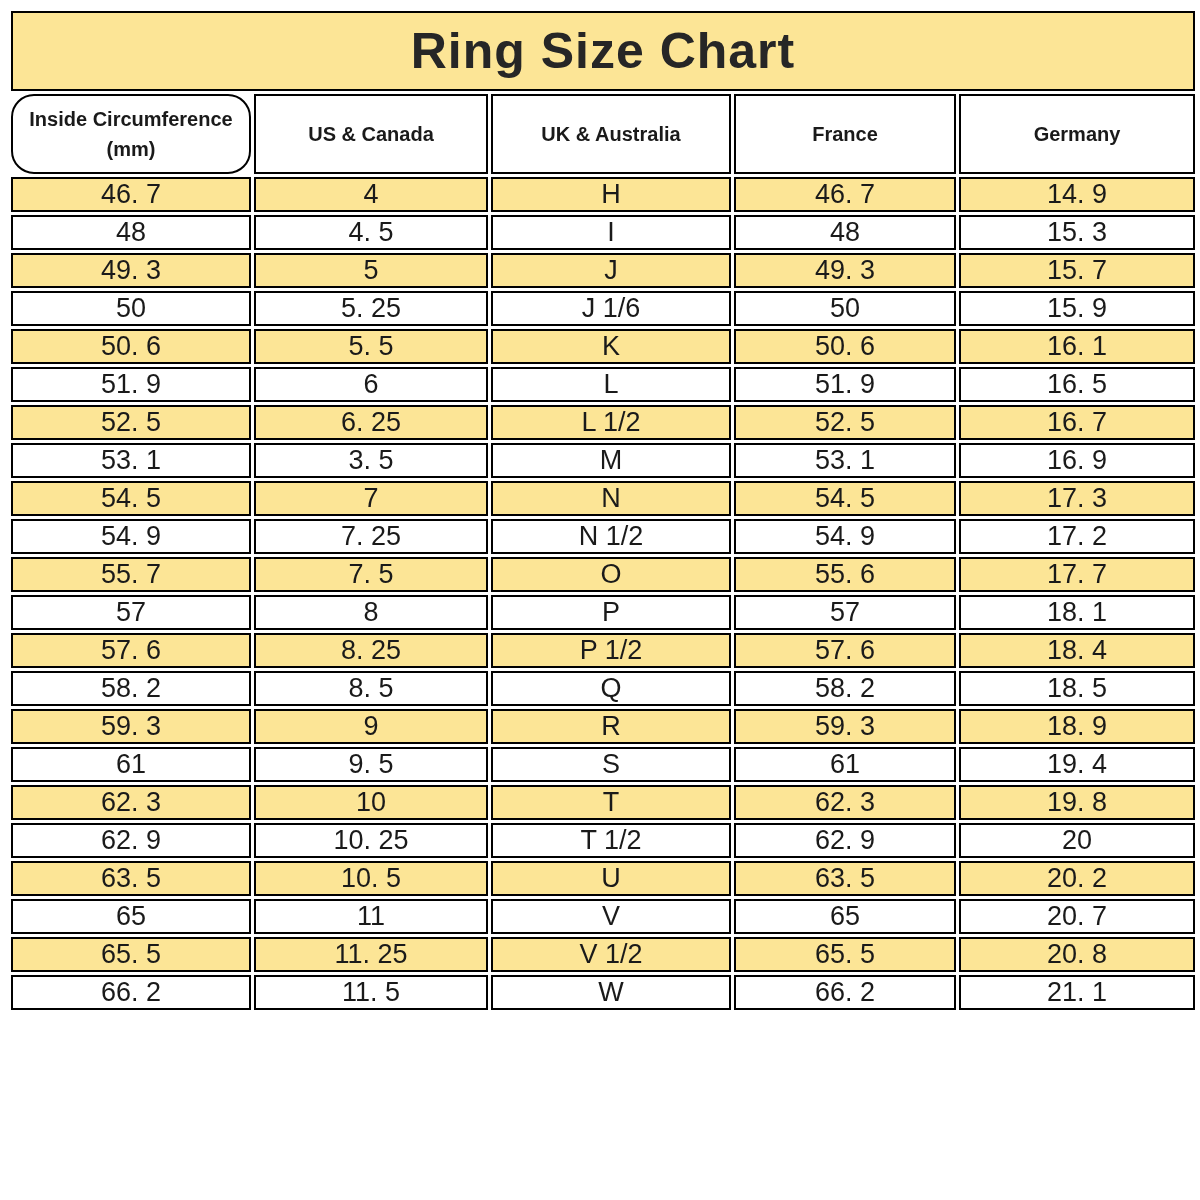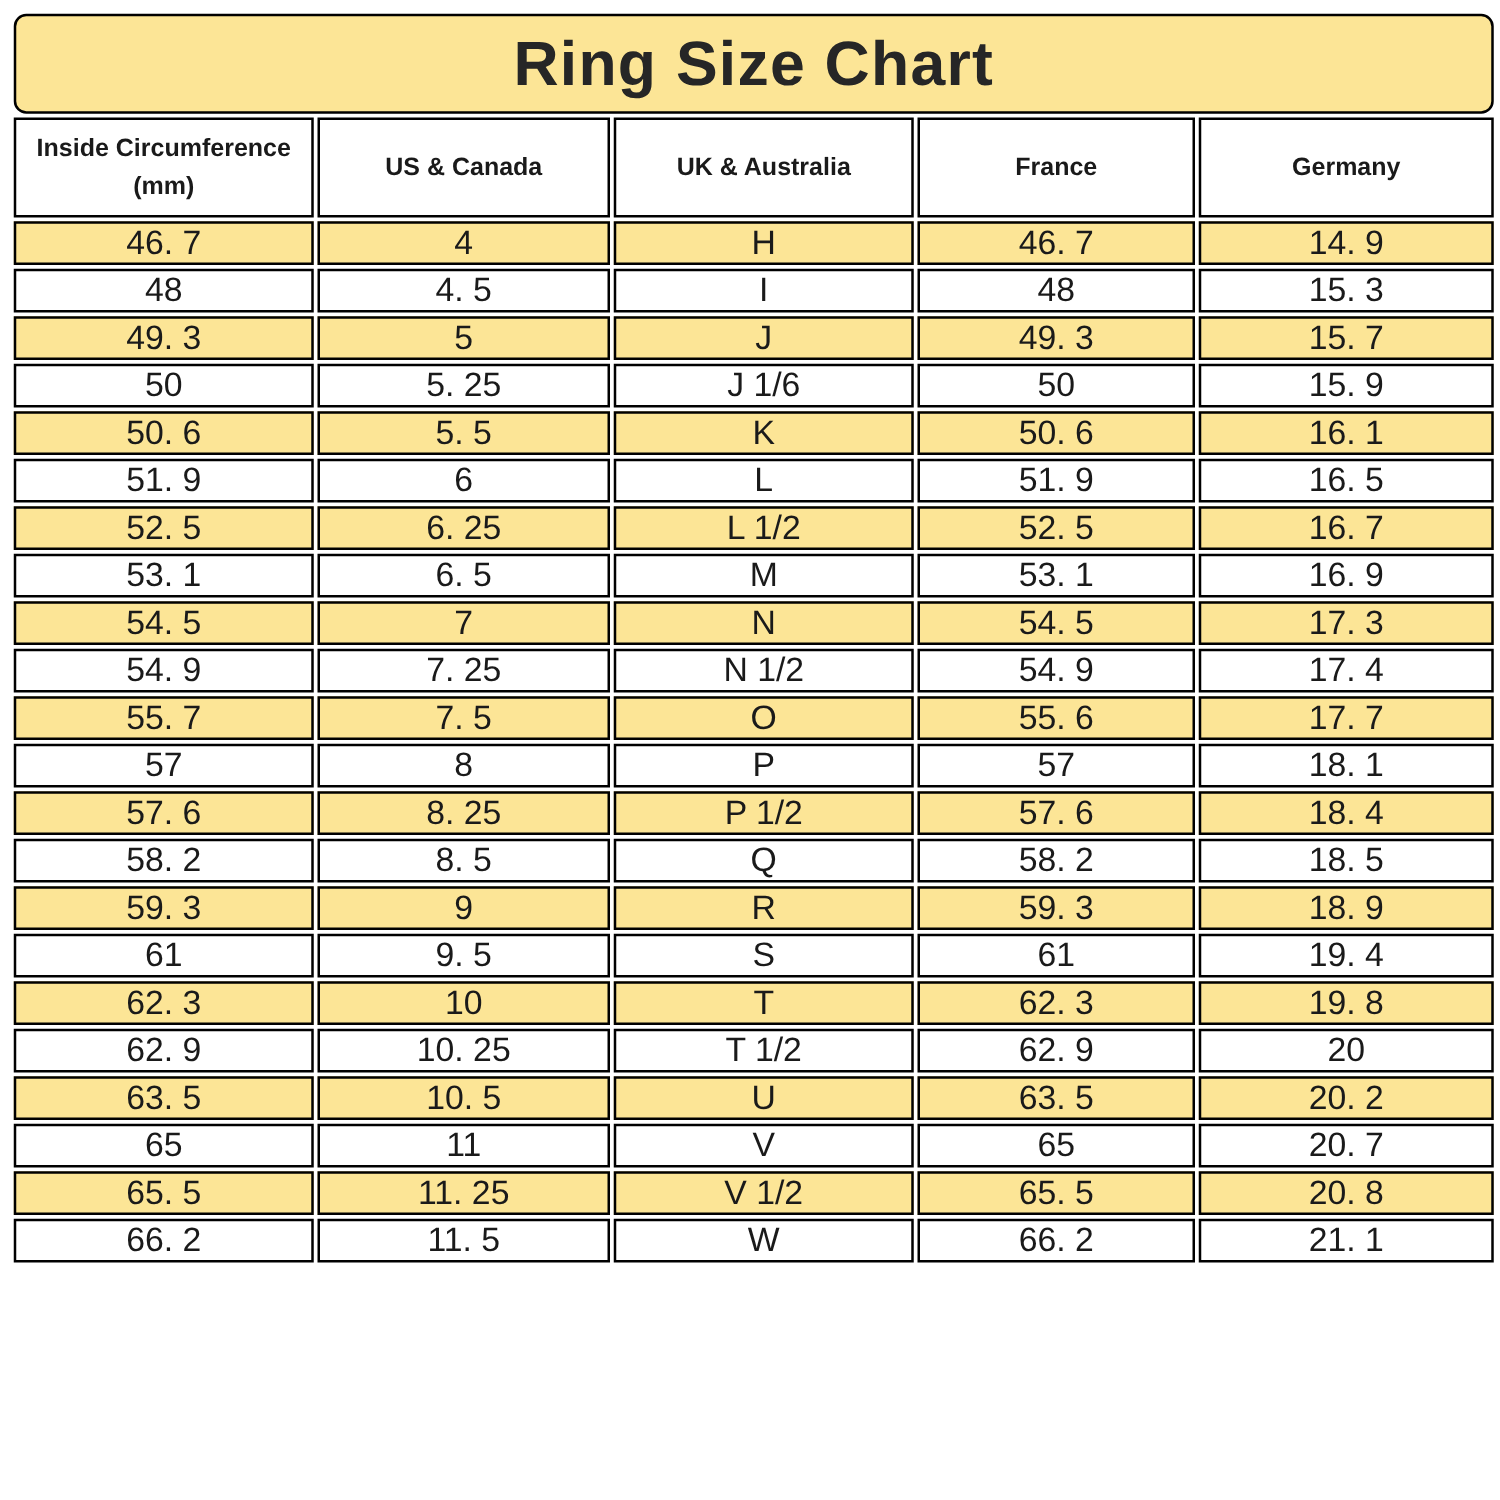--- a/index.html
+++ b/index.html
@@ -43,31 +43,31 @@
     overflow: hidden;
     white-space: nowrap;
   }
   .title-cell {
     height: 80px;
     background: var(--highlight-row);
     color: var(--title-text);
     font-size: 50px;
     font-weight: bold;
     letter-spacing: 1px;
-    border-radius: 10px;
   }
   .header-row th {
     height: 80px;
     background: var(--row-white);
     font-size: 20px;
     font-weight: bold;
   }
   .header-row th.first-col {
     font-size: 20px;
     line-height: 1.5;
+    border-radius: 23px;
   }
   .header-row .hdr-line {
     display: block;
   }
   tbody td {
     height: 35px;
     font-size: 27px;
     font-weight: normal;
     background: transparent;
   }
@@ -145,38 +145,38 @@
       </tr>
       <tr>
         <td>52. 5</td>
         <td>6. 25</td>
         <td>L 1/2</td>
         <td>52. 5</td>
         <td>16. 7</td>
       </tr>
       <tr>
         <td>53. 1</td>
-        <td>6. 5</td>
+        <td>3. 5</td>
         <td>M</td>
         <td>53. 1</td>
         <td>16. 9</td>
       </tr>
       <tr>
         <td>54. 5</td>
         <td>7</td>
         <td>N</td>
         <td>54. 5</td>
         <td>17. 3</td>
       </tr>
       <tr>
         <td>54. 9</td>
         <td>7. 25</td>
         <td>N 1/2</td>
         <td>54. 9</td>
-        <td>17. 4</td>
+        <td>17. 2</td>
       </tr>
       <tr>
         <td>55. 7</td>
         <td>7. 5</td>
         <td>O</td>
         <td>55. 6</td>
         <td>17. 7</td>
       </tr>
       <tr>
         <td>57</td>

